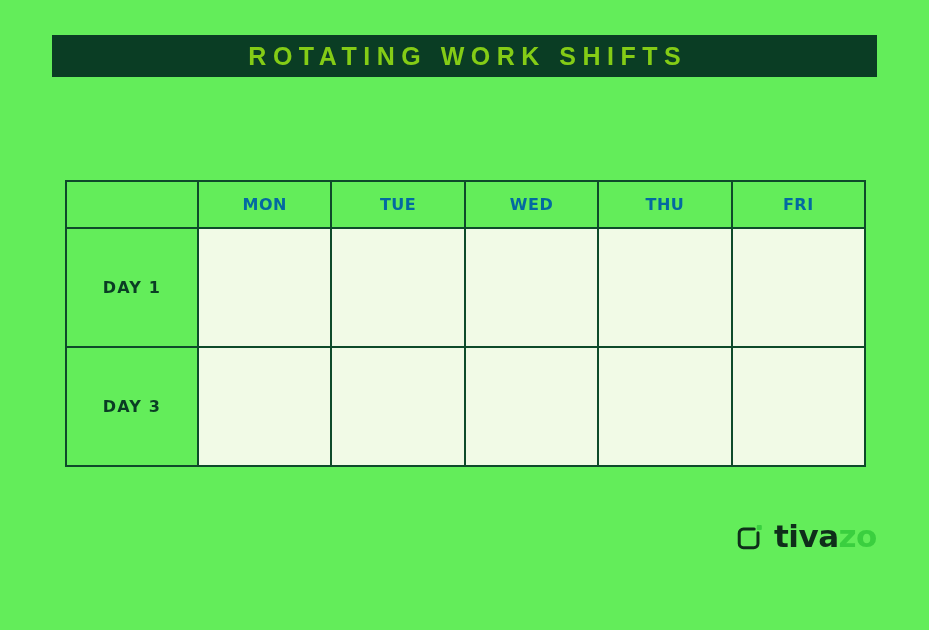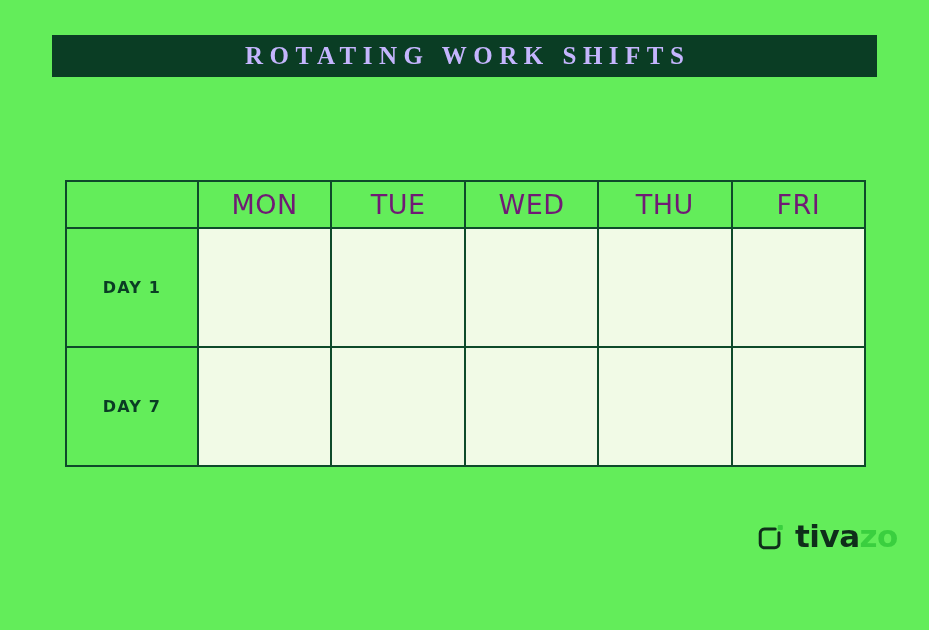--- a/index.html
+++ b/index.html
@@ -23,26 +23,26 @@
     top: 35px;
     width: 825px;
     height: 42px;
     background: #0A3D24;
     display: flex;
     align-items: center;
     justify-content: center;
   }
 
   .title-text {
-    color: #c4b5fd;
+    color: #84cc16;
     font-size: 25px;
     font-weight: bold;
     letter-spacing: 6.5px;
     text-indent: 6.5px;
-    font-family: Liberation Serif, serif;
+    font-family: Liberation Sans, sans-serif;
     white-space: nowrap;
   }
 
   
   .schedule-table {
     position: absolute;
     left: 65px;
     top: 180px;
     width: 799px;
     height: 287px;
@@ -58,23 +58,23 @@
   }
 
   .col-label  { width: 132px; }
   .col-day    { width: 133.4px; }
 
   .head-row th {
     height: 47px;
   }
 
   .day-head-text {
-    color: #701a75;
-    font-size: 27px;
-    font-weight: normal;
+    color: #0369a1;
+    font-size: 16px;
+    font-weight: bold;
     font-family: "DejaVu Sans", sans-serif;
     letter-spacing: 0.5px;
     text-align: center;
     line-height: 1;
   }
 
   .body-row td {
     height: 52px;
   }
 
@@ -95,21 +95,21 @@
   .slot-box {
     width: 100%;
     height: 100%;
     min-height: 34px;
     background: #F1FAE6;
   }
 
   
   .brand-logo {
     position: absolute;
-    left: 756px;
+    left: 735px;
     top: 521px;
     display: flex;
     align-items: center;
     gap: 9px;
   }
 
   .brand-mark {
     width: 30px;
     height: 30px;
     display: block;
@@ -173,21 +173,21 @@
       </td>
       <td class="slot-cell">
         <div class="slot-box"></div>
       </td>
       <td class="slot-cell">
         <div class="slot-box"></div>
       </td>
     </tr>
     <tr class="body-row">
       <td>
-        <div class="row-label-text">DAY 7</div>
+        <div class="row-label-text">DAY 3</div>
       </td>
       <td class="slot-cell">
         <div class="slot-box"></div>
       </td>
       <td class="slot-cell">
         <div class="slot-box"></div>
       </td>
       <td class="slot-cell">
         <div class="slot-box"></div>
       </td>

